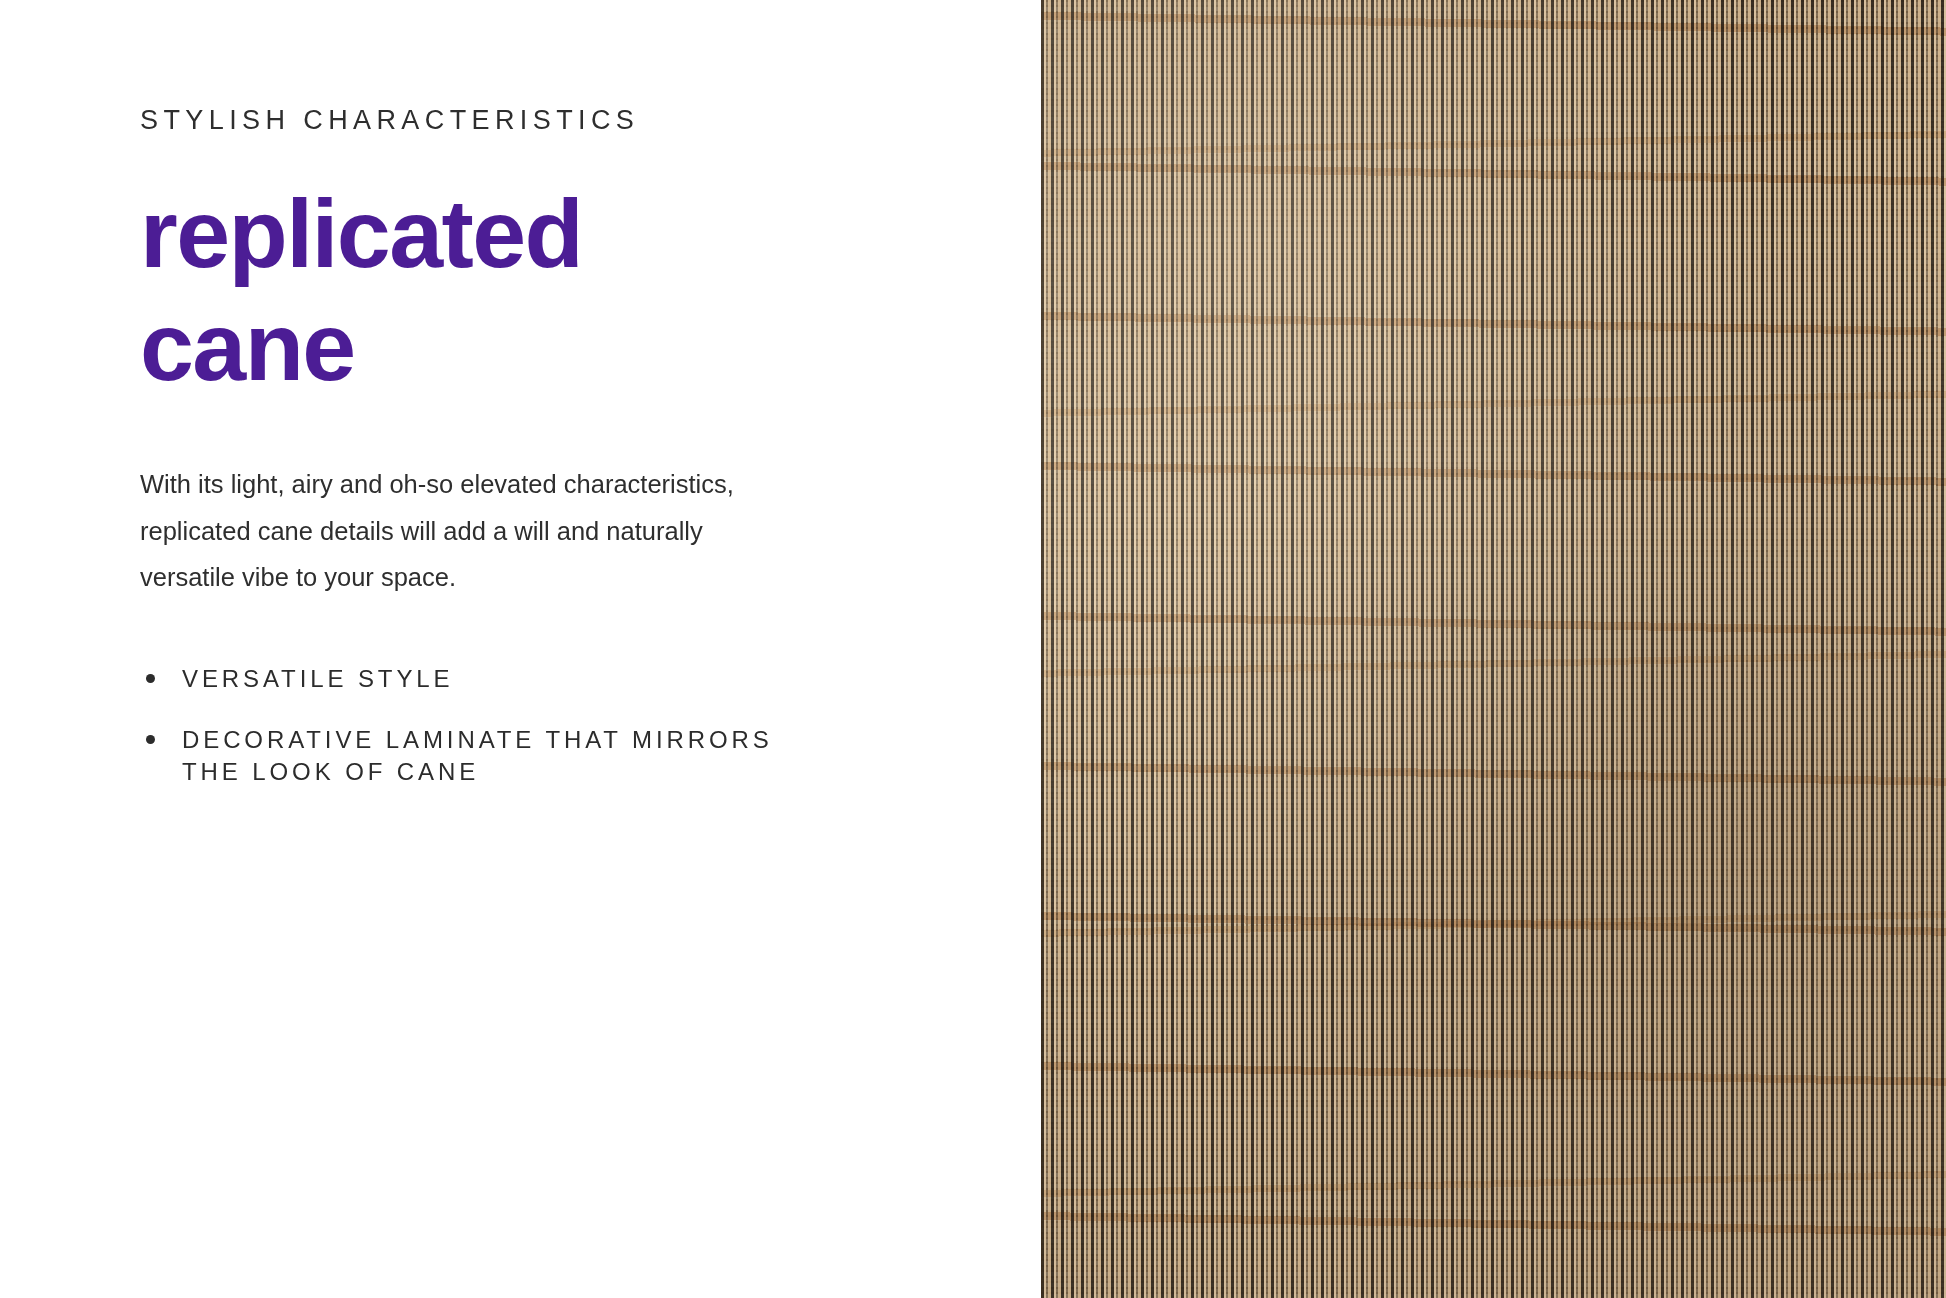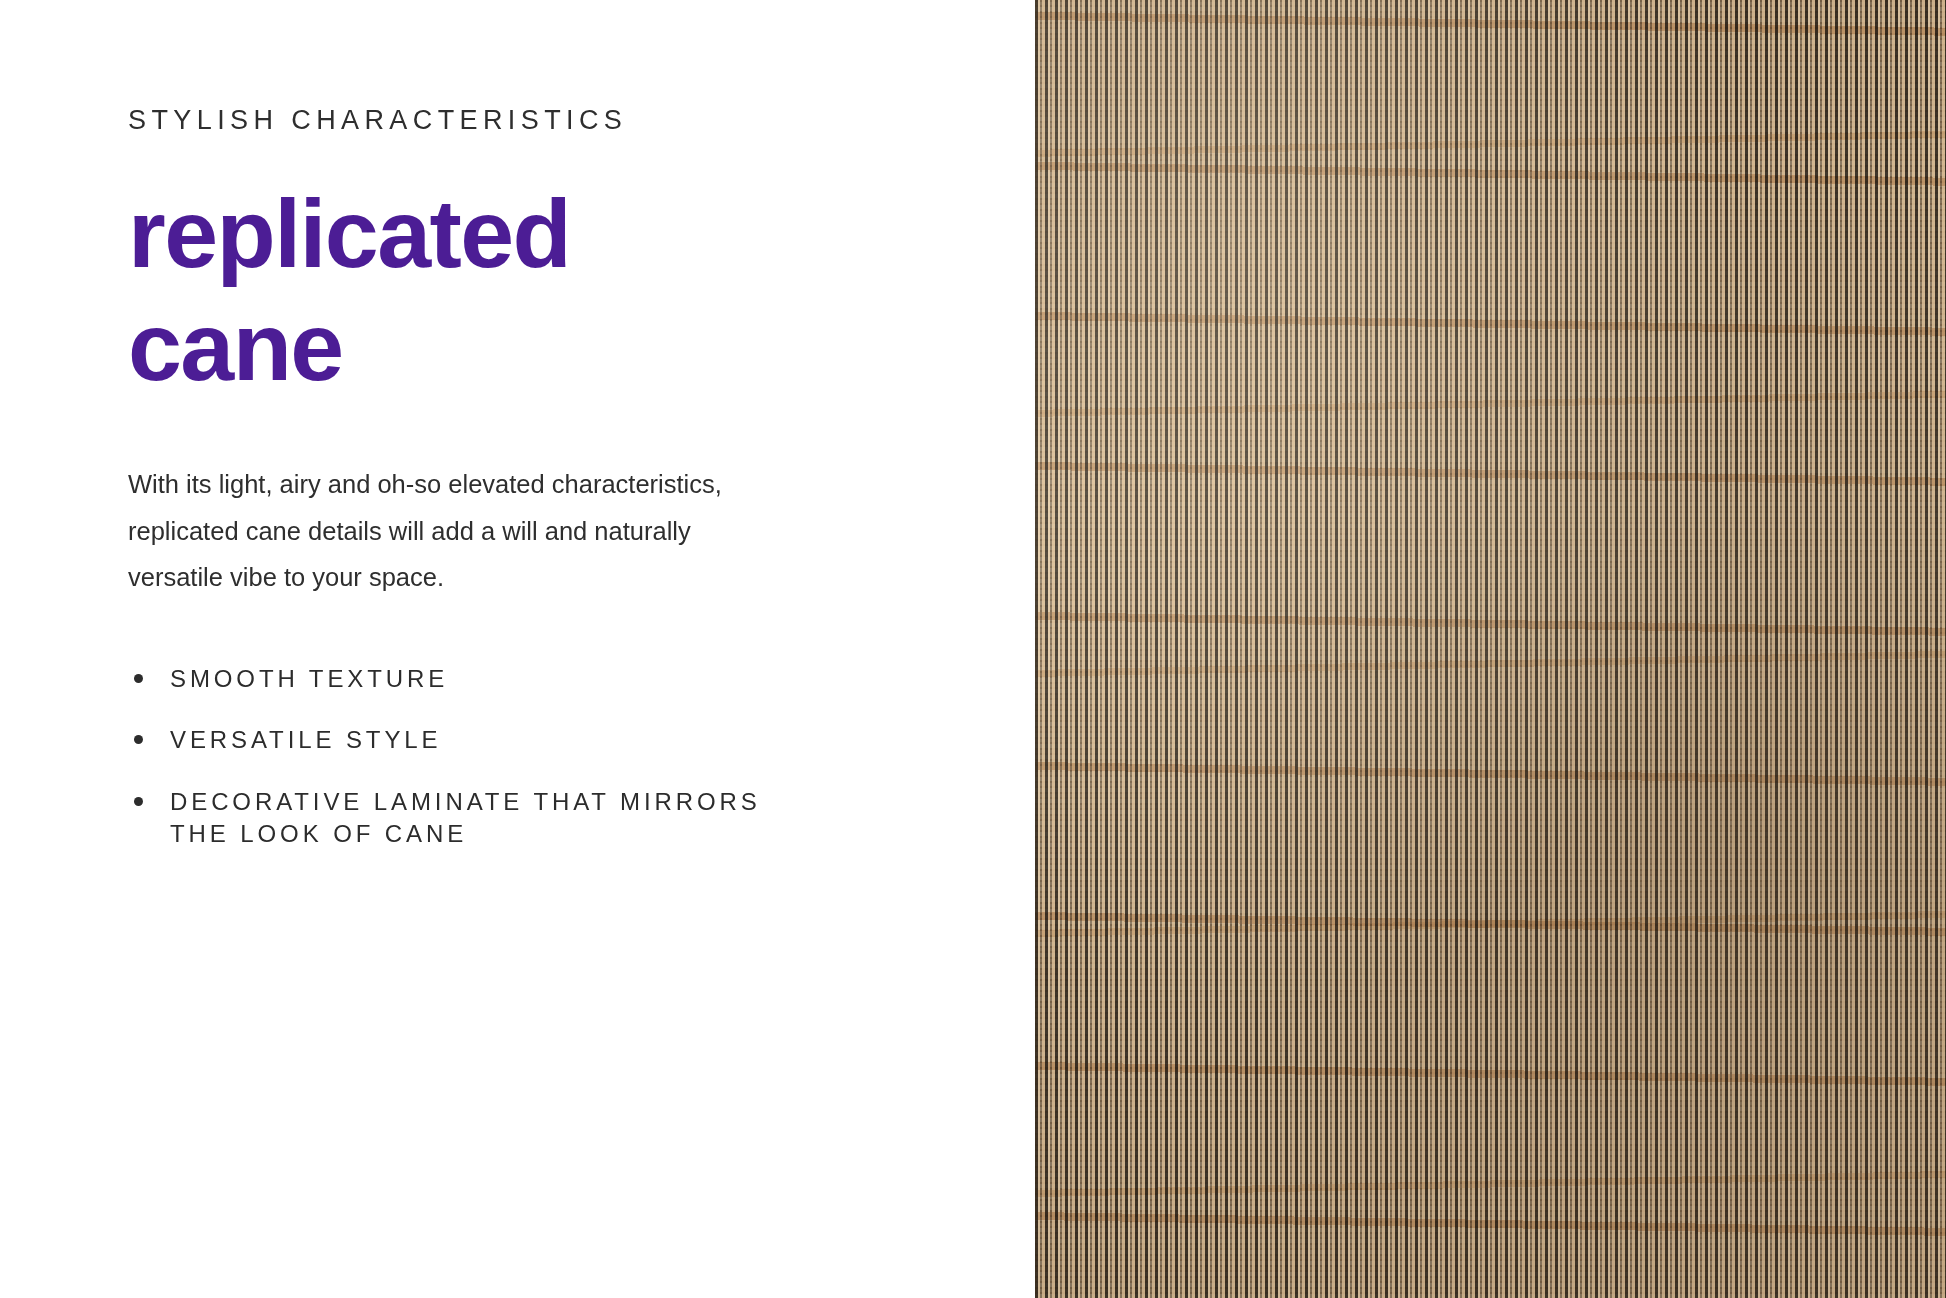--- a/index.html
+++ b/index.html
@@ -20,20 +20,21 @@
     background: #ffffff;
   }
 
   
   .text-panel {
     width: 1049px;
     height: 100%;
     background: #ffffff;
     padding: 88px 12px 0 128px;
     position: relative;
+    margin-left: 12px;
   }
 
   .eyebrow {
     font-size: 27px;
     letter-spacing: 5.4px;
     font-weight: 400;
     color: #2e2e2e;
     text-transform: uppercase;
     line-height: 1.2;
     margin-top: 16px;
@@ -180,21 +181,20 @@
 
   <section class="text-panel">
 
     <div class="eyebrow">STYLISH CHARACTERISTICS</div>
 
     <h1 class="headline">replicated cane</h1>
 
     <p class="body-copy">With its light, airy and oh-so elevated characteristics, replicated cane details will add a will and naturally versatile vibe to your space.</p>
 
     <ul class="feature-list">
-      <li>SMOOTH TEXTURE</li>
       <li>VERSATILE STYLE</li>
       <li>DECORATIVE LAMINATE THAT MIRRORS THE LOOK OF CANE</li>
     </ul>
 
   </section>
 
   <section class="image-panel">
     <div class="weave"></div>
     <div class="strands"></div>
     <div class="shade"></div>

